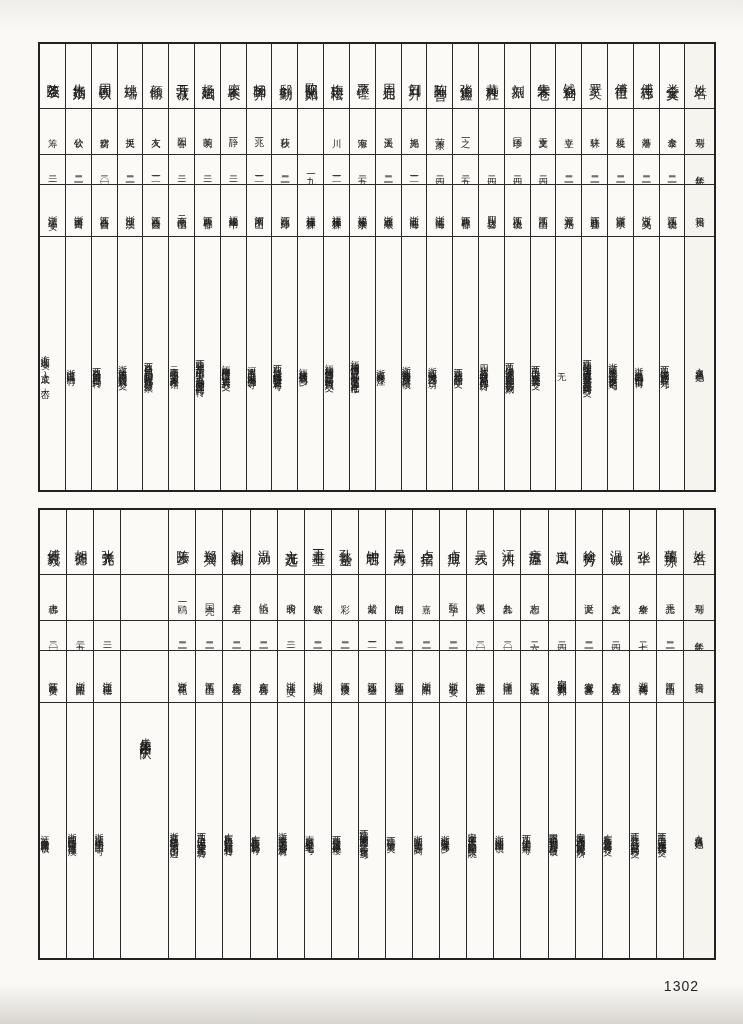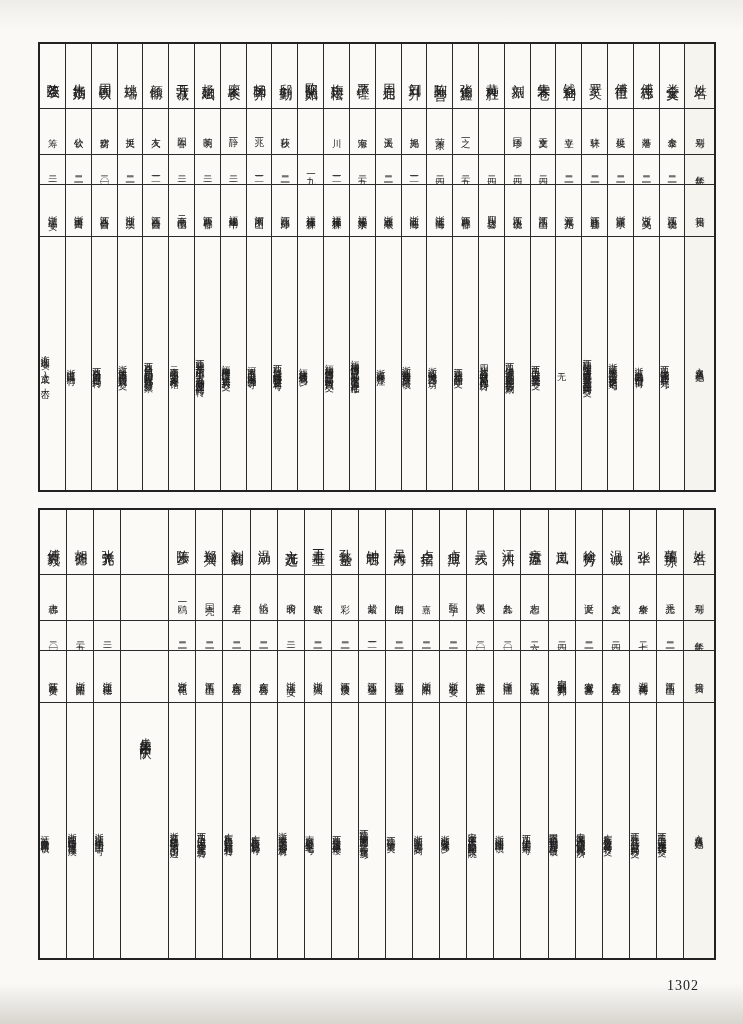--- a/index.html
+++ b/index.html
@@ -53,21 +53,21 @@
     max-height:100%;
   }
   .cell.name .vtext{letter-spacing:2px;}
   .divider-label{
     position:absolute;top:0;left:0;right:0;bottom:0;
     display:flex;align-items:center;justify-content:center;
     font-size:12px;
   }
   .pagenum{
     position:absolute;right:44px;top:978px;
-    font-family:Liberation Serif, serif;
+    font-family:Liberation Sans, sans-serif;
     font-size:14px;letter-spacing:1px;color:#222;
   }
 </style>
 </head>
 <body>
 
 <div class="scan">
   <section class="vtable" id="top-table">
       <div class="vcol header">
         <div class="cell name hlabel">

